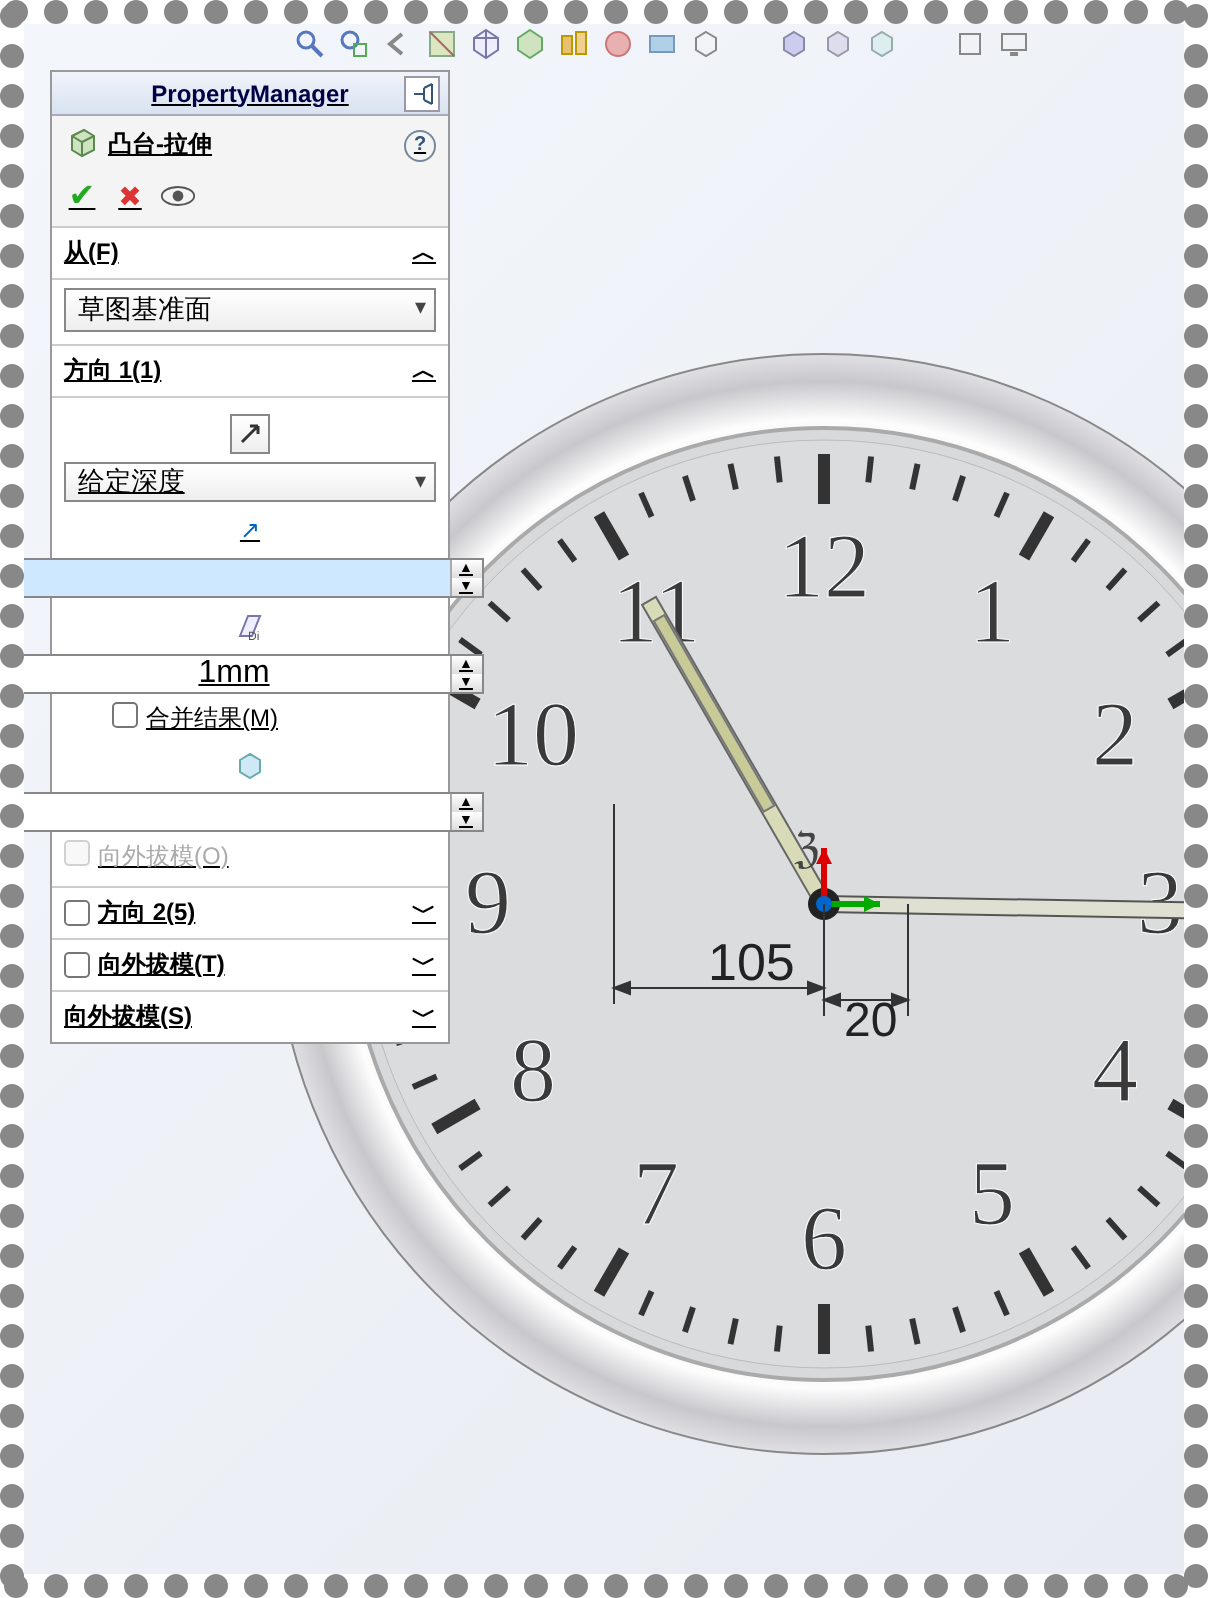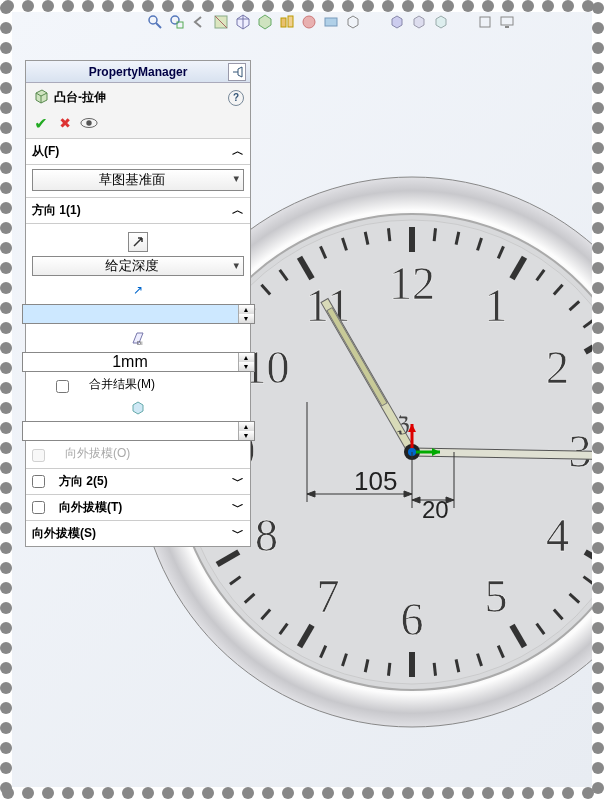--- a/index.html
+++ b/index.html
@@ -3,41 +3,41 @@
 <meta charset="utf-8">
 <style>
   * { box-sizing: border-box; margin: 0; padding: 0; font-family: "Microsoft YaHei", Arial, sans-serif; }
   body { width: 604px; height: 799px; position: relative; overflow: hidden; background: #fff; }
   .viewport { position:absolute; inset:12px; background: linear-gradient(135deg, #f3f6fb 0%, #e8ecf2 100%); overflow:hidden; }
   
   .toolbar { position:absolute; top:0; left:130px; height:20px; display:flex; gap:4px; align-items:center; padding:2px 4px; z-index:30; }
   .tb-icon { width:18px; height:18px; display:flex; align-items:center; justify-content:center; cursor:pointer; }
   .tb-icon svg { width:16px; height:16px; }
   
-  .panel { position:absolute; top:48px; left:13px; width:226px; background:#f4f4f4; border:1px solid #999; font-size:12px; z-index:40; }
+  .panel { position:absolute; top:23px; left:13px; width:200px; background:#f4f4f4; border:1px solid #999; font-size:12px; z-index:40;text-decoration:underline; }
   .panel-header { background: linear-gradient(#f0f4fb, #d8e2f0); border-bottom:1px solid #aab; position:relative; height:22px; display:flex; align-items:center; justify-content:center; font-weight:bold; color:#004; }
   .panel-header .pin { position:absolute; right:4px; top:2px; width:18px; height:18px; border:1px solid #99a; background:#fff; display:flex; align-items:center; justify-content:center; cursor:pointer; }
   .feature-row { display:flex; align-items:center; padding:4px 6px; font-weight:bold; }
   .feature-row .help { margin-left:auto; width:16px; height:16px; border:1px solid #789; border-radius:50%; text-align:center; line-height:14px; color:#357; cursor:pointer; font-size:10px; }
   .action-row { display:flex; align-items:center; gap:6px; padding:2px 6px 6px; }
   .action-row span { display:inline-flex; width:18px; height:18px; align-items:center; justify-content:center; cursor:pointer; }
   .section { border-top:1px solid #ccc; padding:4px 6px 6px; background:#fff; }
-  .section-h { display:flex; align-items:center; font-weight:bold; padding:4px 6px; border-top:1px solid #ccc; background:#fff; cursor:pointer;gap:10px; }
+  .section-h { display:flex; align-items:center; font-weight:bold; padding:4px 6px; border-top:1px solid #ccc; background:#fff; cursor:pointer; }
   .section-h .chev { margin-left:auto; font-size:12px; }
-  .combo { width:100%; height:22px; border:1px solid #888; background:linear-gradient(#fff,#eee); padding:0 18px 0 6px; position:relative; cursor:pointer; text-align:center; }
+  .combo { width:100%; height:22px; border:1px solid #888; background:linear-gradient(#fff,#eee); padding:0 18px 0 6px; position:relative; cursor:pointer; text-align:left; }
   .combo::after { content:"▾"; position:absolute; right:4px; top:2px; font-size:11px; color:#444; }
   .f-row { display:flex; align-items:center; gap:4px; margin-top:4px;flex-direction:column; }
   .f-row .ic { width:20px; height:20px; display:flex; align-items:center; justify-content:center; flex:0 0 20px; }
   .f-row .ctl { flex:1; }
   .spin { display:flex; border:1px solid #888; height:22px; background:#fff; }
   .spin input { border:none; flex:1; padding:0 4px; font-size:16px; outline:none; background:transparent;text-align:center; }
   .spin .sb { width:16px; border-left:1px solid #aaa; display:flex; flex-direction:column; }
   .spin .sb div { flex:1; display:flex; align-items:center; justify-content:center; font-size:7px; cursor:pointer; background:linear-gradient(#fff,#ddd); }
   .spin.sel input { background:#cde8ff; }
-  .cb { display:flex; align-items:flex-end; gap:20px; margin-top:4px; font-size:12px; }
+  .cb { display:flex; align-items:flex-start; gap:4px; margin-top:4px; font-size:12px; }
   .cb input { width:13px; height:13px; }
   .cb.disabled { color:#aaa; }
   .collapsed { border-top:1px solid #ccc; background:#fff; }
   
   .frame { position:absolute; inset:0; pointer-events:none; z-index:70; }
   .frame svg { width:100%; height:100%; display:block; }
   
   .clock-wrap { position:absolute; top:160px; left:120px; width:560px; height:560px; }
   .clock-wrap svg { width:100%; height:100%; }
   .num { font-family: "Times New Roman", serif; font-size:46px; fill:#3a3a3a; stroke:#fff; stroke-width:0.5px; font-weight:500; }

